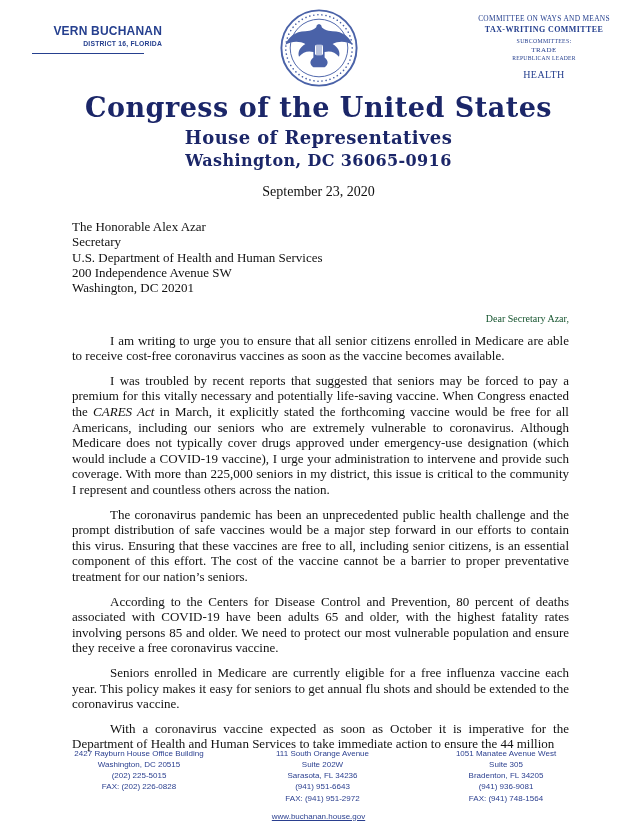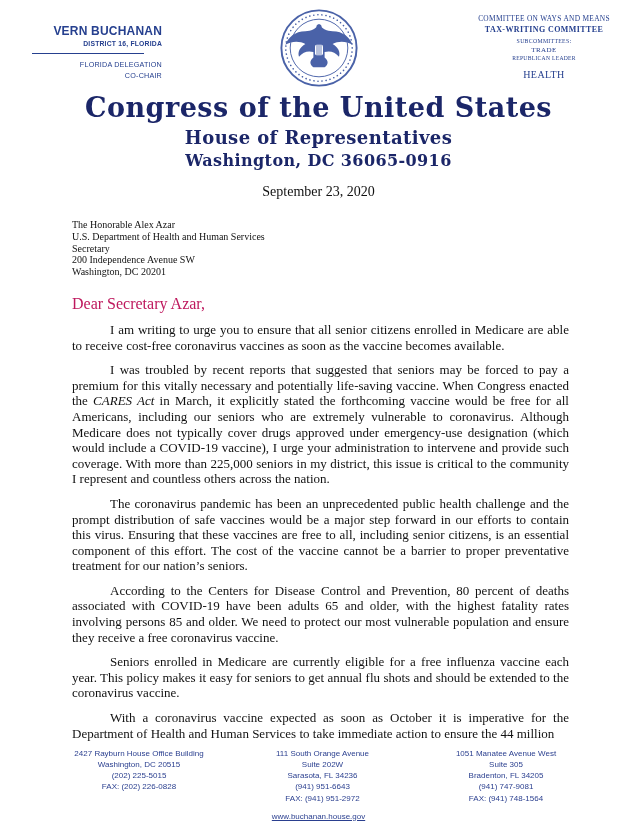--- a/index.html
+++ b/index.html
@@ -53,22 +53,22 @@
     font-size:18px; margin-top:4px; letter-spacing:0.4px;
   }
   .masthead-line3 {
     font-family:"DejaVu Serif", serif; font-weight:bold;
     font-size:16px; margin-top:3px; letter-spacing:0.4px;
   }
 
   
   .date-line { text-align:center; margin-top:14px; font-size:14px; color:#111; }
 
-  .recipient-address { margin:19px 68px 0 72px; font-size:10px; line-height:1.18; color:#111; }
-  .salutation { margin:17px 68px 0 72px; font-size:16px; color:#be185d; }
+  .recipient-address { margin:19px 68px 0 72px; font-size:13px; line-height:1.18; color:#111; }
+  .salutation { margin:17px 68px 0 72px; font-size:10px; color:#14532d;text-align:right; }
 
   .letter-body {
     margin:2px 68px 0 72px;
     font-size:13px; line-height:1.2;
     text-align:justify; color:#111;
   }
   .letter-body p { margin-top:9px; text-indent:38px; }
   .letter-body .italic { font-style:italic; }
 
   
@@ -91,24 +91,20 @@
 </style>
 </head>
 <body>
 
 <div class="page">
 
   <div class="member-block">
     <div class="member-name">VERN BUCHANAN</div>
     <div class="member-district">DISTRICT 16, FLORIDA</div>
     <hr class="member-rule">
-    <div class="member-delegation">
-      <div>FLORIDA DELEGATION</div>
-      <div>CO-CHAIR</div>
-    </div>
   </div>
 
   <div class="seal">
     <svg viewBox="0 0 100 100" width="80" height="80" aria-hidden="true">
       <circle cx="50" cy="50" r="47" fill="none" stroke="#4a62a8" stroke-width="2.4"></circle>
       <circle cx="50" cy="50" r="41.5" fill="none" stroke="#4a62a8" stroke-width="2" stroke-dasharray="0.1 5" stroke-linecap="round"></circle>
       <circle cx="50" cy="50" r="36" fill="none" stroke="#4a62a8" stroke-width="1.2"></circle>
       <path fill="#4a62a8" d="M50 20
         C 46 26, 40 29, 33 29 C 20 29, 11 37, 8 46
         C 16 41, 26 41, 33 45 C 26 49, 23 55, 25 61
@@ -136,22 +132,22 @@
   <div class="masthead">
     <div class="masthead-line1">Congress of the United States</div>
     <div class="masthead-line2">House of Representatives</div>
     <div class="masthead-line3">Washington, DC 36065-0916</div>
   </div>
 
   <div class="date-line">September 23, 2020</div>
 
   <div class="recipient-address">
     <div>The Honorable Alex Azar</div>
+    <div>Secretary</div>
     <div>U.S. Department of Health and Human Services</div>
-    <div>Secretary</div>
     <div>200 Independence Avenue SW</div>
     <div>Washington, DC 20201</div>
   </div>
 
   <div class="salutation">Dear Secretary Azar,</div>
 
   <div class="letter-body">
       <p><span>I am writing to urge you to ensure that all senior citizens enrolled in Medicare are able to receive cost-free coronavirus vaccines as soon as the vaccine becomes available.</span></p>
       <p><span>I was troubled by recent reports that suggested that seniors may be forced to pay a premium for this vitally necessary and potentially life-saving vaccine. When Congress enacted the </span><span class="italic">CARES Act</span><span> in March, it explicitly stated the forthcoming vaccine would be free for all Americans, including our seniors who are extremely vulnerable to coronavirus. Although Medicare does not typically cover drugs approved under emergency-use designation (which would include a COVID-19 vaccine), I urge your administration to intervene and provide such coverage. With more than 225,000 seniors in my district, this issue is critical to the community I represent and countless others across the nation.</span></p>
       <p><span>The coronavirus pandemic has been an unprecedented public health challenge and the prompt distribution of safe vaccines would be a major step forward in our efforts to contain this virus. Ensuring that these vaccines are free to all, including senior citizens, is an essential component of this effort. The cost of the vaccine cannot be a barrier to proper preventative treatment for our nation’s seniors.</span></p>
@@ -172,20 +168,20 @@
           <div>111 South Orange Avenue</div>
           <div>Suite 202W</div>
           <div>Sarasota, FL 34236</div>
           <div>(941) 951-6643</div>
           <div>FAX: (941) 951-2972</div>
         </div>
         <div class="office">
           <div>1051 Manatee Avenue West</div>
           <div>Suite 305</div>
           <div>Bradenton, FL 34205</div>
-          <div>(941) 747-9081</div>
+          <div>(941) 936-9081</div>
           <div>FAX: (941) 748-1564</div>
         </div>
       </div>
     <span class="footer-site">www.buchanan.house.gov</span>
   </div>
 
 </div>
 
 </body></html>

